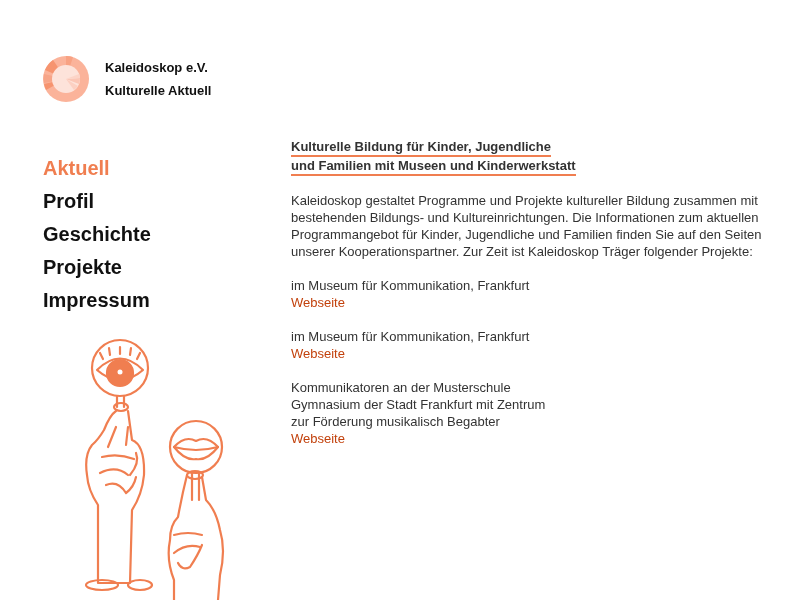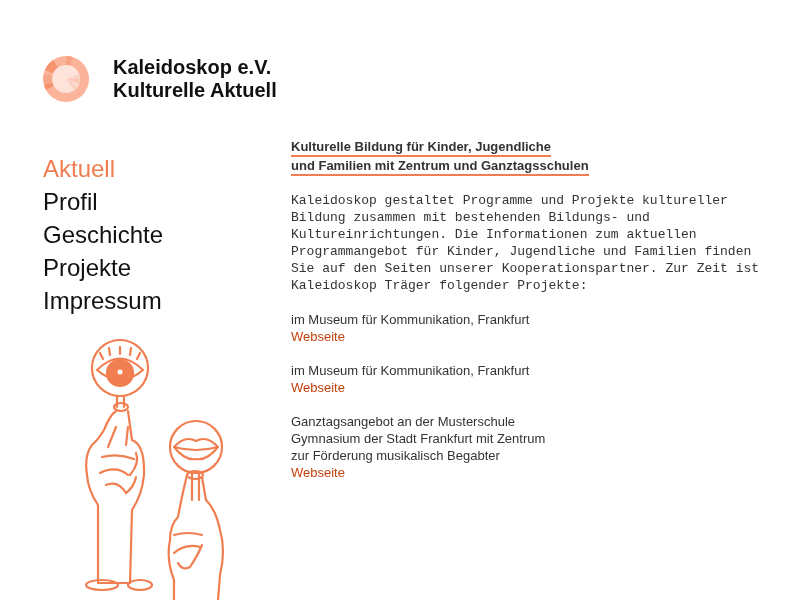--- a/index.html
+++ b/index.html
@@ -1,27 +1,27 @@
 <!DOCTYPE html>
 <html><head>
 <meta charset="utf-8">
 <style>
   html,body{margin:0;padding:0;background:#fff;}
   body{width:800px;height:600px;position:relative;overflow:hidden;font-family:"Liberation Sans",sans-serif;color:#222;}
   .logo{position:absolute;left:43px;top:56px;display:flex;align-items:center;}
   .logo svg{width:46px;height:46px;}
-  .logo-text{margin-left:24px;font-weight:bold;font-size:20px;line-height:23px;color:#111;}
+  .logo-text{margin-left:16px;font-weight:bold;font-size:13px;line-height:23px;color:#111;}
   .nav{position:absolute;left:43px;top:152px;}
-  .nav a{display:block;font-weight:normal;font-size:24px;line-height:33px;color:#111;text-decoration:none;cursor:pointer;}
+  .nav a{display:block;font-weight:bold;font-size:20px;line-height:33px;color:#111;text-decoration:none;cursor:pointer;}
   .nav a.active{color:#f07e50;}
   .illu{position:absolute;left:70px;top:335px;width:180px;height:265px;}
   .main{position:absolute;left:291px;top:138px;width:490px;font-size:13px;line-height:17px;color:#333;}
   .headline{font-weight:bold;font-size:13px;line-height:17px;color:#333;margin:0 0 16px 0;}
   .headline span{display:inline-block;border-bottom:2px solid #f07e50;padding-bottom:0;}
-  .intro{margin:0 0 17px 0;font-family:Liberation Mono, monospace;}
+  .intro{margin:0 0 17px 0;}
   .project{margin:0 0 17px 0;}
   .project a{color:#c2410c;text-decoration:none;cursor:pointer;}
 </style>
 </head>
 <body>
 
 <div class="logo">
   <svg viewBox="0 0 46 46">
     <circle cx="23" cy="23" r="23" fill="#fbb39a"></circle>
     <path d="M23 23 L23 0 A23 23 0 0 1 30 1 Z" fill="#f8a283"></path>
@@ -69,31 +69,31 @@
   <path d="M122 138 L122 165 M129 138 L129 165"></path>
   <ellipse cx="125" cy="140" rx="8" ry="4"></ellipse>
 
   <path d="M117 140 Q112 160 108 182 Q100 190 100 205 Q96 225 104 245 L104 265 M148 265 L150 240 Q156 215 150 195 Q146 175 136 165 L132 142"></path>
   <path d="M104 200 Q118 196 132 200 M104 218 Q116 208 130 212 M108 228 Q112 236 120 232 Q128 220 132 210"></path>
 </svg>
 
 <main class="main">
   <h1 class="headline">
     <span>Kulturelle Bildung für Kinder, Jugendliche</span><br>
-    <span>und Familien mit Zentrum und Ganztagsschulen</span>
+    <span>und Familien mit Museen und Kinderwerkstatt</span>
   </h1>
   <p class="intro">Kaleidoskop gestaltet Programme und Projekte kultureller Bildung zusammen mit bestehenden Bildungs- und Kultureinrichtungen. Die Informationen zum aktuellen Programmangebot für Kinder, Jugendliche und Familien finden Sie auf den Seiten unserer Kooperationspartner. Zur Zeit ist Kaleidoskop Träger folgender Projekte:</p>
 
   <div class="project">
     <div>im Museum für Kommunikation, Frankfurt</div>
     <a>Webseite</a>
   </div>
   <div class="project">
     <div>im Museum für Kommunikation, Frankfurt</div>
     <a>Webseite</a>
   </div>
   <div class="project">
-    <div>Ganztagsangebot an der Musterschule</div>
+    <div>Kommunikatoren an der Musterschule</div>
     <div>Gymnasium der Stadt Frankfurt mit Zentrum</div>
     <div>zur Förderung musikalisch Begabter</div>
     <a>Webseite</a>
   </div>
 </main>
 
 </body></html>

